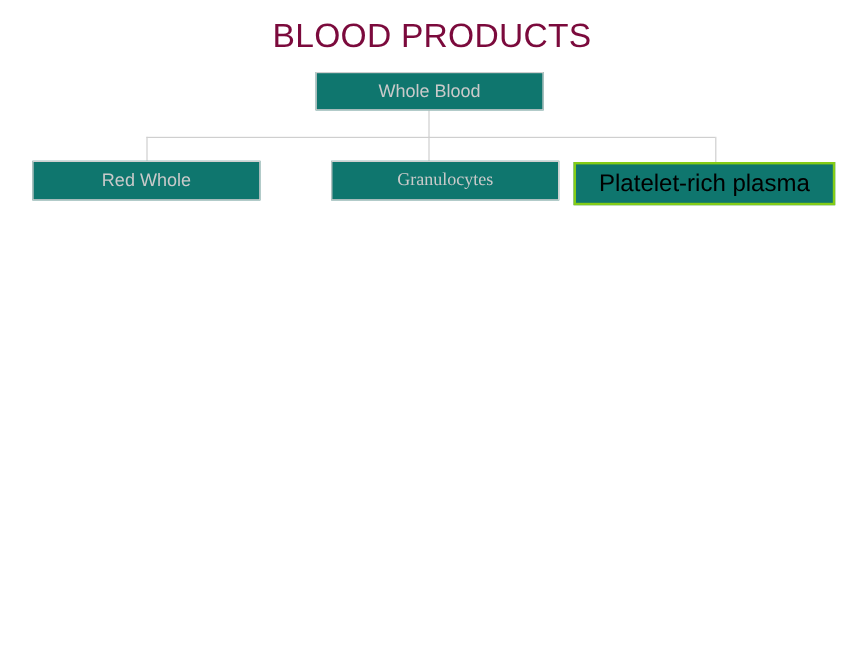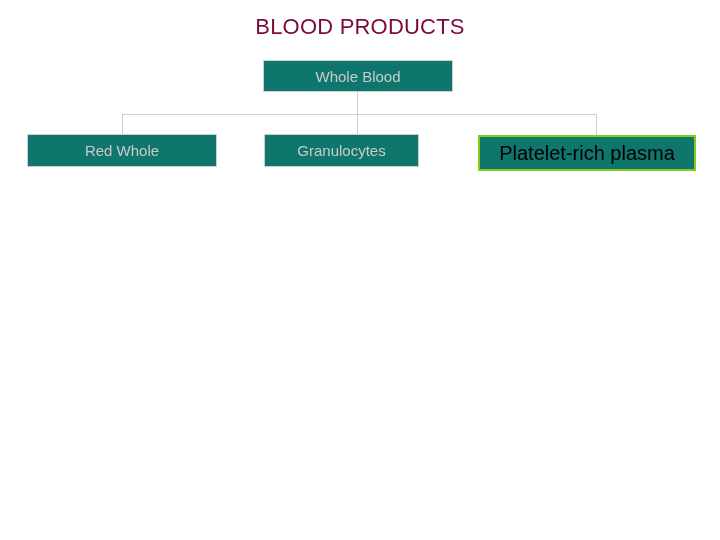--- a/index.html
+++ b/index.html
@@ -17,21 +17,21 @@
     position: relative;
     width: 720px;
     height: 540px;
   }
   .title {
     position: absolute;
     left: 0;
     top: 14px;
     width: 720px;
     text-align: center;
-    font-size: 22px;
+    font-size: 28px;
     color: #7b0a3c;
     letter-spacing: 0.2px;
     white-space: nowrap;
   }
   .node {
     position: absolute;
     box-sizing: border-box;
     display: flex;
     align-items: center;
     justify-content: center;
@@ -53,24 +53,25 @@
     width: 190px;
     height: 32px;
   }
   #node-red-cells {
     left: 27px;
     top: 134px;
     width: 190px;
     height: 33px;
   }
   #node-granulocytes {
-    left: 264px;
+    left: 276px;
     top: 134px;
-    width: 155px;
+    width: 190px;
     height: 33px;
+    font-family: Liberation Serif, serif;
   }
   #node-platelet-rich-plasma {
     left: 478px;
     top: 135px;
     width: 218px;
     height: 36px;
   }
   .connector {
     position: absolute;
     background: #cfcfcf;

